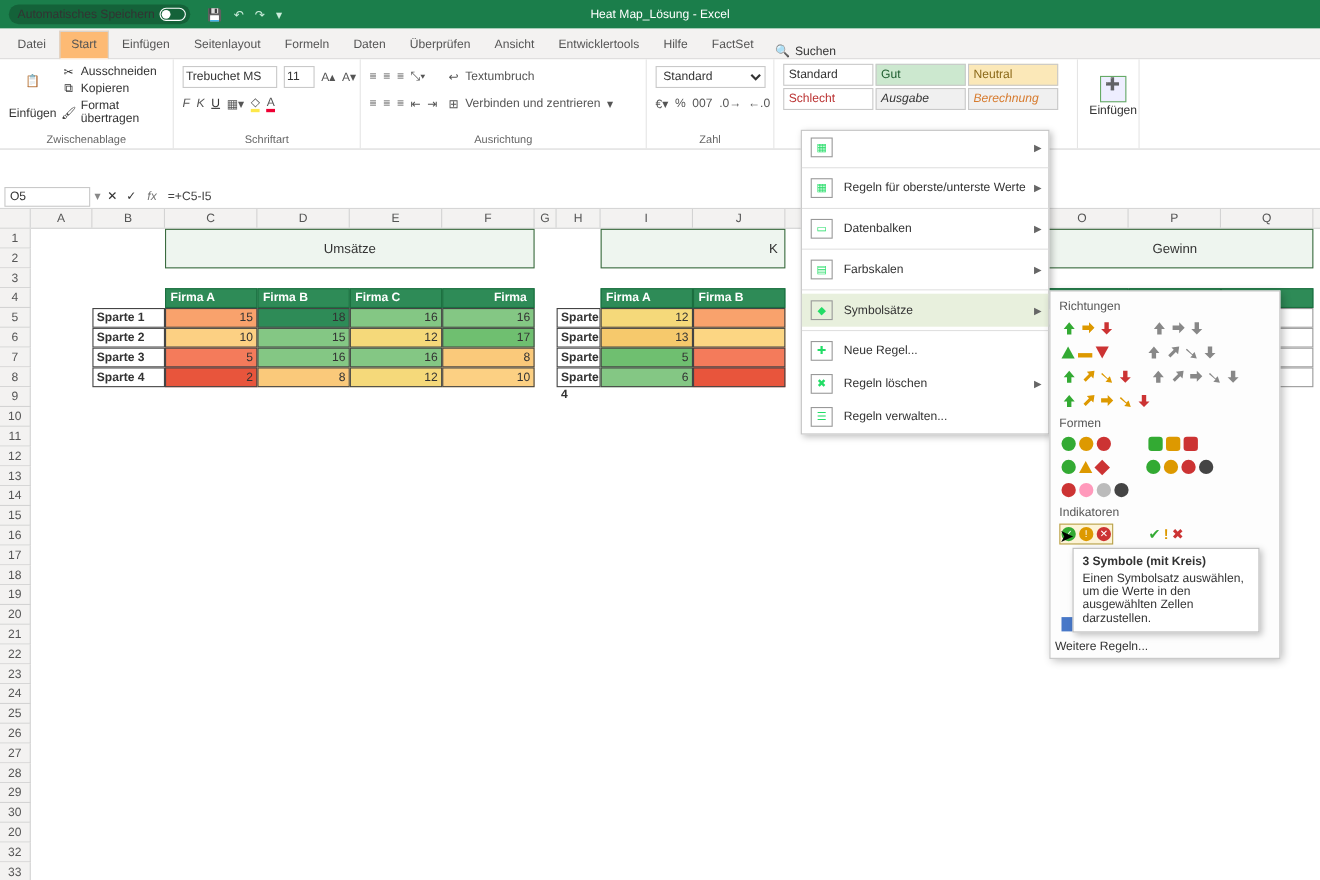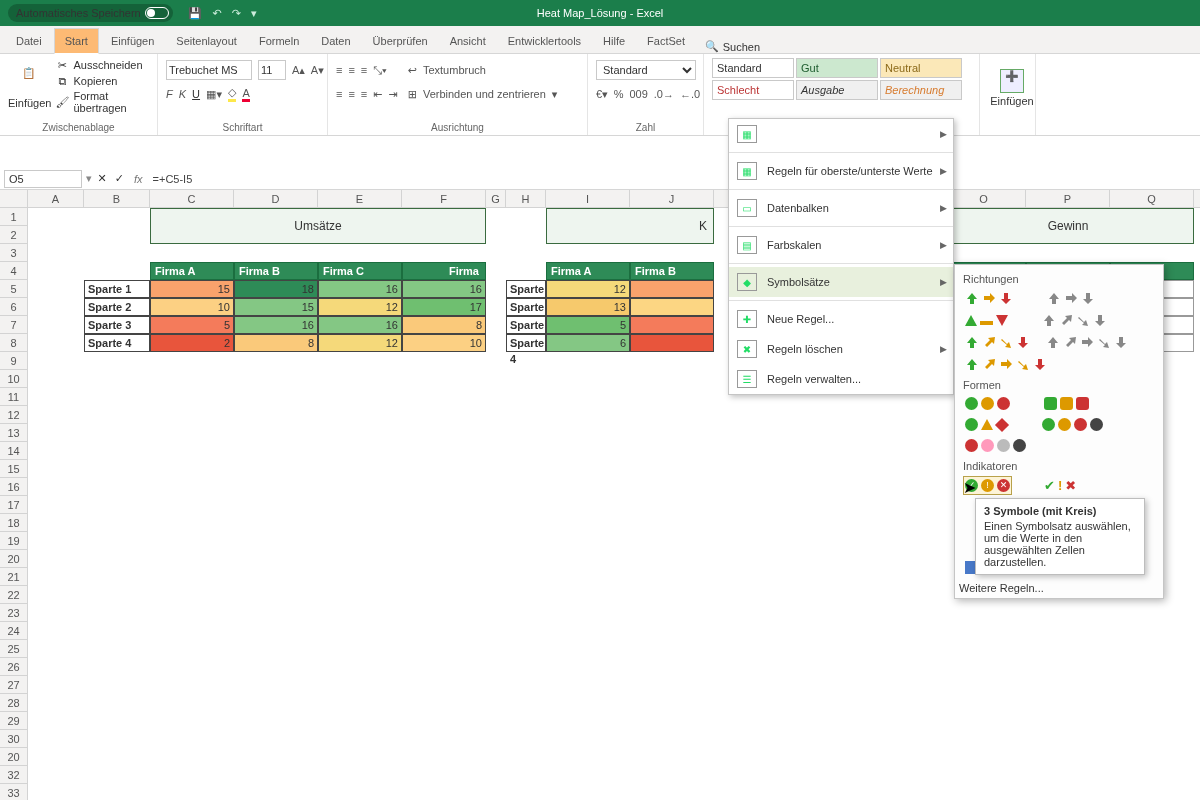--- a/index.html
+++ b/index.html
@@ -182,21 +182,21 @@
     </div>
     <div class="lbl">Ausrichtung</div>
   </div>
 
   <div class="group" style="width:116px">
     <div style="display:flex;flex-direction:column;gap:4px;height:60px;padding-top:2px">
       <select class="fontsel" style="width:100px"><option>Standard</option></select>
       <div class="iconrow">
         <span>€▾</span>
         <span>%</span>
-        <span>009</span>
+        <span>007</span>
         <span>.0→</span>
         <span>←.0</span>
       </div>
     </div>
     <div class="lbl">Zahl</div>
   </div>
 
 
   <div class="group" style="width:276px;padding-top:4px">
     <div style="display:grid;grid-template-columns:repeat(3,82px);gap:2px">

